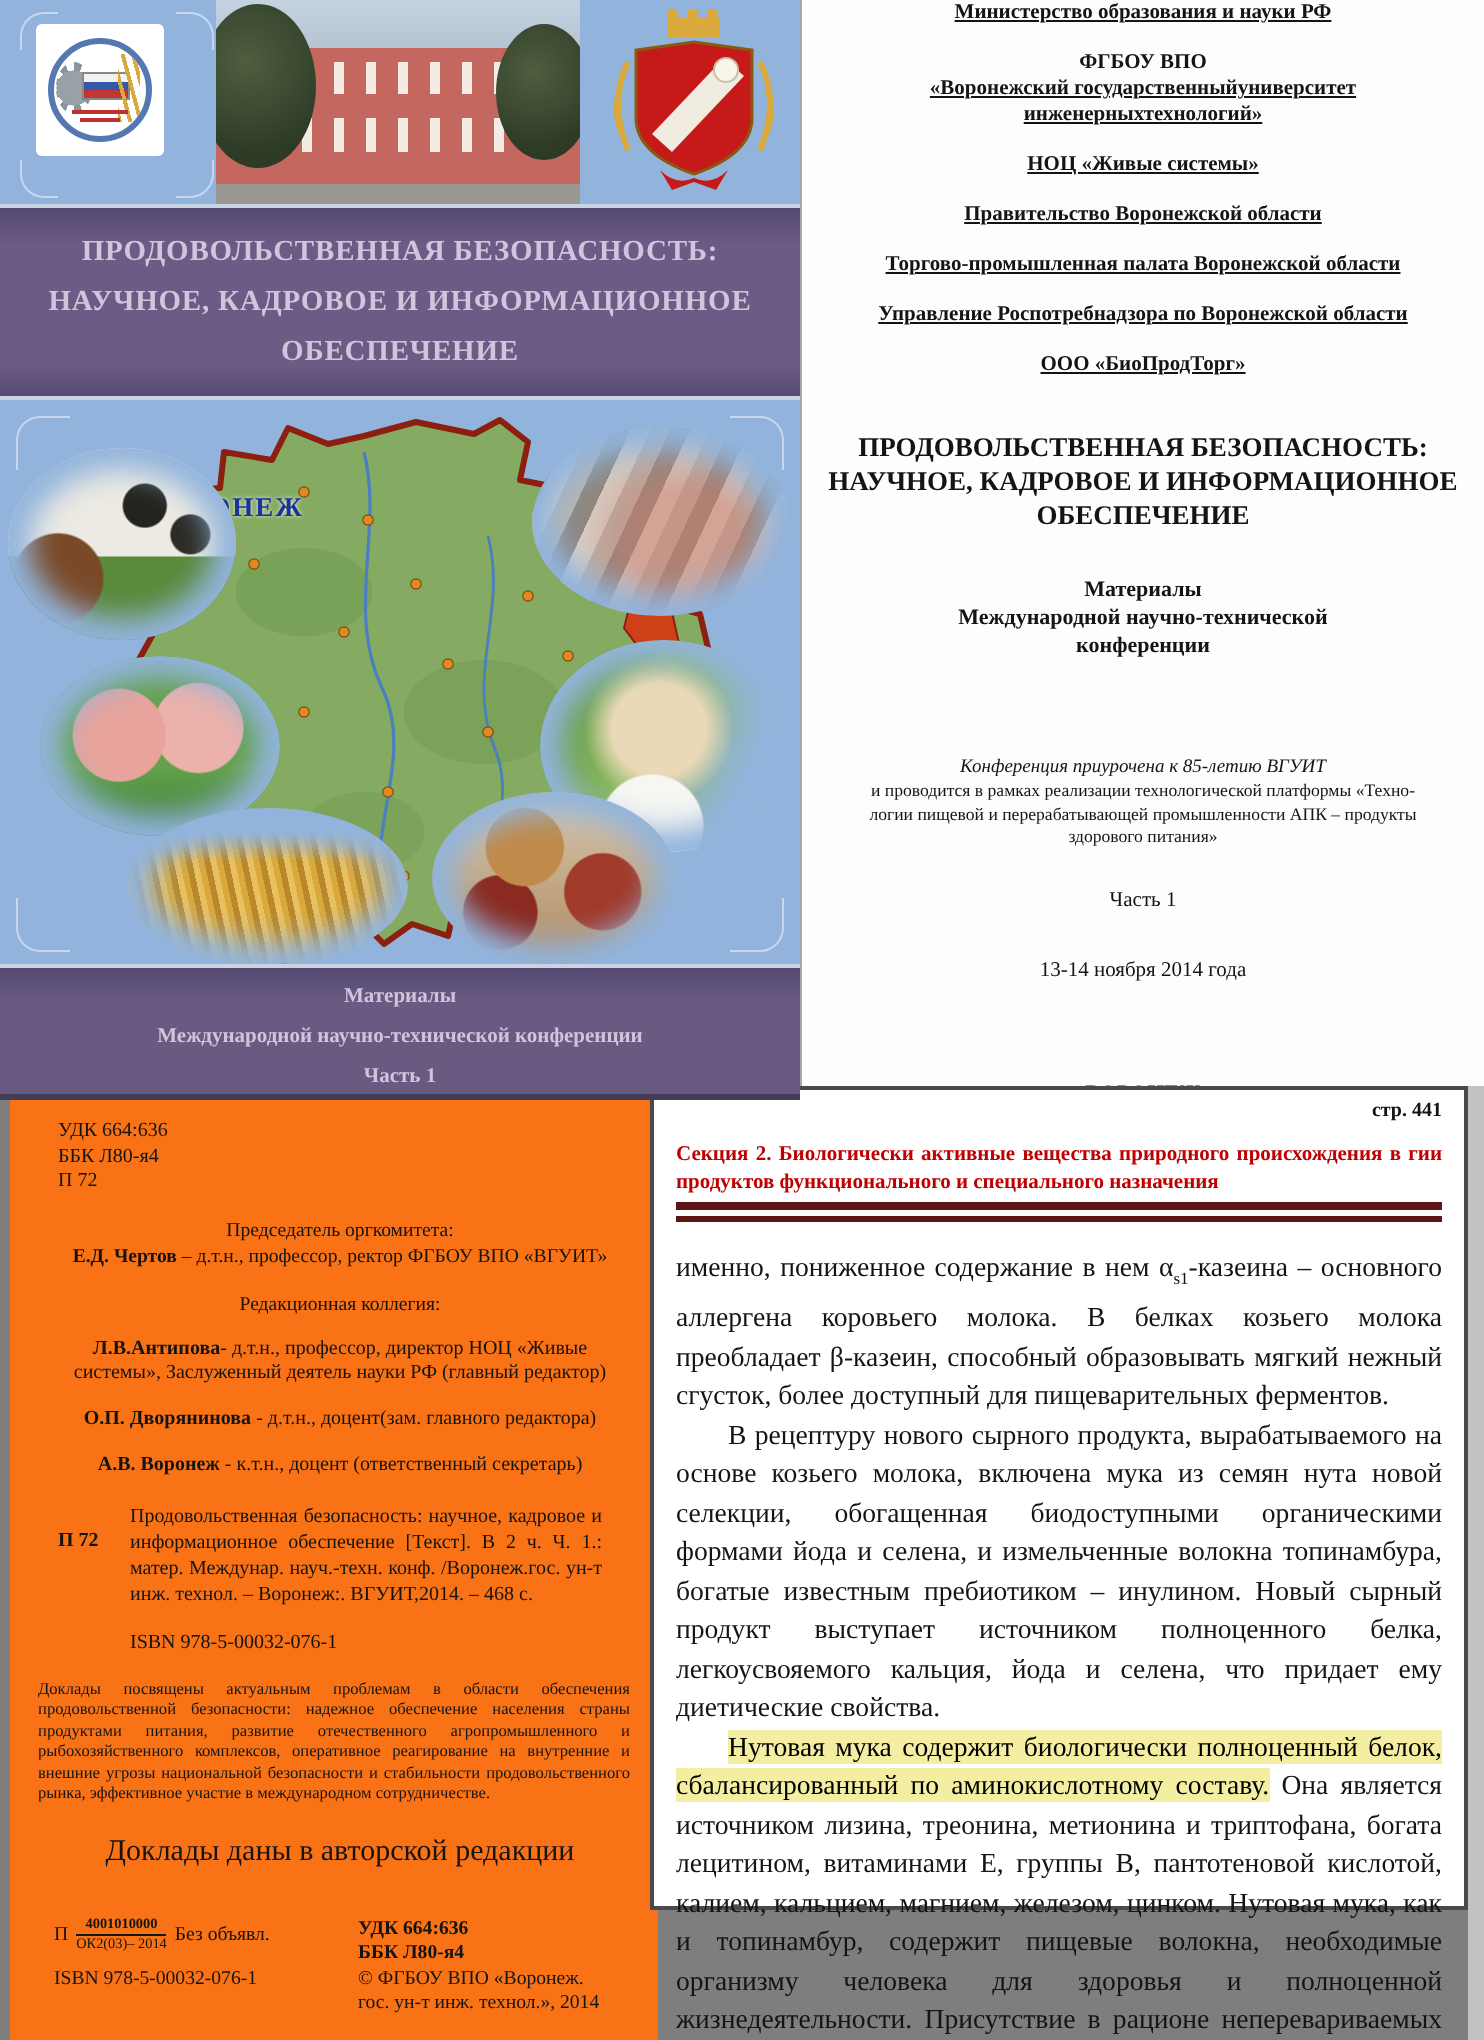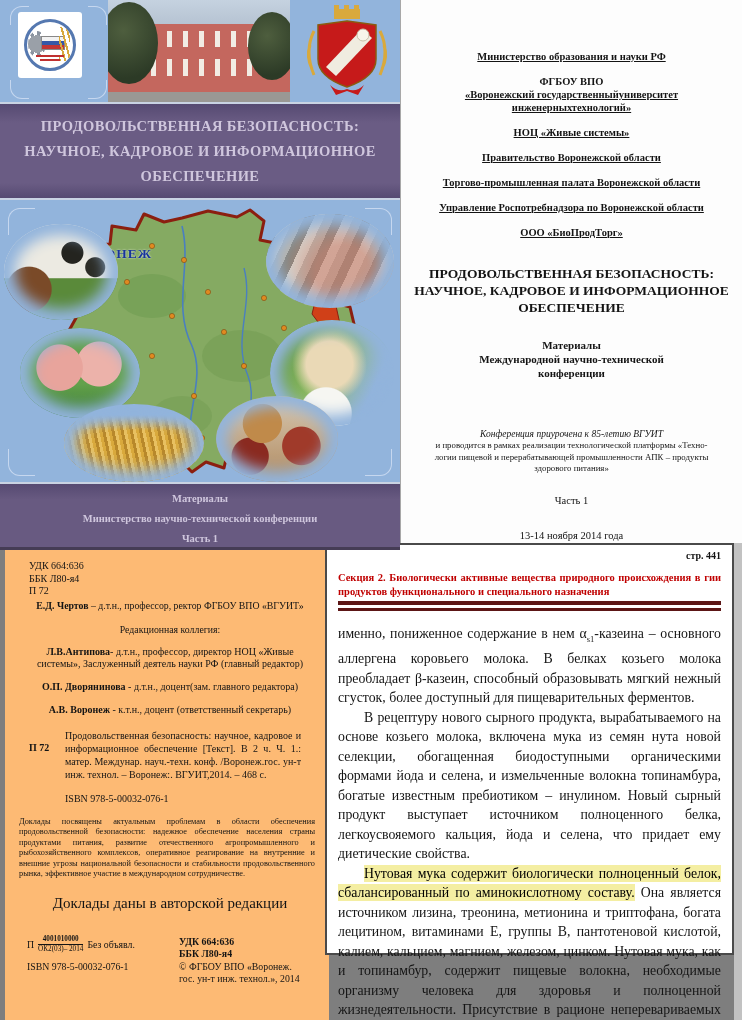--- a/index.html
+++ b/index.html
@@ -76,34 +76,34 @@
                 radial-gradient(circle at 28% 70%, #8a2a20 0 17%, transparent 18%),
                 linear-gradient(#d8c8b0, #b08a60); }
 
   .cover-footer { position:absolute; left:0; top:482px; width:400px; height:65px; box-sizing:border-box;
                   background:linear-gradient(#564a72,#685a81 25%); border-top:2px solid #c9d3e3; padding-top:5px; }
   .cover-footer .line { text-align:center; color:#cfc6dd; font-weight:bold; font-size:10.5px; line-height:20px; }
 
   
   .title-page { position:absolute; left:400px; top:0; width:342px; height:543px; background:#fdfdfd;
                 border-left:1px solid #a8a8a8; box-sizing:border-box; text-align:center; color:#141414;
-                padding-top:50px; z-index:2; }
+                z-index:2; }
   .tp-org { font-weight:bold; font-size:10.5px; line-height:13px; }
   .tp-org.u { text-decoration:underline; }
   .tp-gap { height:12px; }
   .tp-title { font-weight:bold; font-size:13.5px; line-height:17px; margin-top:26px; }
   .tp-subtitle { font-weight:bold; font-size:11px; line-height:14px; margin-top:22px; }
   .tp-note1 { font-size:9.5px; line-height:12px; margin-top:48px;font-style:italic; }
   .tp-note  { font-size:8.8px; line-height:11.5px; }
   .tp-part { font-size:10.5px; margin-top:20px; }
   .tp-date { font-size:10.5px; margin-top:24px; }
   .tp-city { font-weight:bold; font-size:11px; line-height:13.5px; margin-top:50px; }
 
   
-  .imprint-page { position:absolute; left:5px; top:550px; width:324px; height:470px; background:#fdba74;
+  .imprint-page { position:absolute; left:5px; top:550px; width:324px; height:470px; background:#f97316;
                   box-sizing:border-box; padding:10px 18px 0 24px; color:#141414; font-size:9.5px; z-index:1; }
   .im-udk { text-align:left; font-size:10px; line-height:12.5px; }
   .im-center { text-align:center; }
   .im-chair-heading { margin-top:12px; font-size:9.8px; }
   .im-chair-line { margin-top:2px; font-size:9.8px; }
   .im-board-heading { margin-top:13px; font-size:9.8px; }
   .im-editor { margin-top:11px; font-size:10px; line-height:12px; max-width:284px; margin-left:auto; margin-right:auto; }
   .im-entry { display:flex; margin-top:13px; }
   .im-entry-code { font-weight:bold; width:36px; flex:none; font-size:10px; padding-top:13px; }
   .im-entry-text { flex:1; text-align:justify; font-size:10px; line-height:13px; padding-right:10px; }
@@ -222,21 +222,21 @@
       <div class="photo photo-dairy"></div>
       <div class="photo photo-fish"></div>
       <div class="photo photo-pigs"></div>
       <div class="photo photo-beet"></div>
       <div class="photo photo-wheat"></div>
       <div class="photo photo-meat"></div>
     </div>
 
     <div class="cover-footer">
       <div class="line">Материалы</div>
-      <div class="line">Министерство научно-технической конференции</div>
+      <div class="line">Международной научно-технической конференции</div>
       <div class="line">Часть 1</div>
     </div>
   </div>
 
   <div class="title-page">
     <div class="tp-org u">Министерство образования и науки РФ</div>
     <div class="tp-gap"></div>
     <div class="tp-org">ФГБОУ ВПО</div>
     <div class="tp-org u">«Воронежский государственныйуниверситет</div>
     <div class="tp-org u">инженерныхтехнологий»</div>
@@ -275,20 +275,21 @@
       <div>2014</div>
     </div>
   </div>
 
   <div class="imprint-page">
     <div class="im-udk">
       <div>УДК 664:636</div>
       <div>ББК Л80-я4</div>
       <div>П 72</div>
     </div>
+    <div class="im-center im-chair-heading">Председатель оргкомитета:</div>
     <div class="im-center im-chair-line"><span class="bold">Е.Д. Чертов</span><span> – д.т.н., профессор, ректор ФГБОУ ВПО «ВГУИТ»</span></div>
     <div class="im-center im-board-heading">Редакционная коллегия:</div>
     <div class="im-center im-editor"><span class="bold">Л.В.Антипова</span><span>- д.т.н., профессор, директор НОЦ «Живые системы», Заслуженный деятель науки РФ (главный редактор)</span></div>
     <div class="im-center im-editor"><span class="bold">О.П. Дворянинова</span><span> - д.т.н., доцент(зам. главного редактора)</span></div>
     <div class="im-center im-editor"><span class="bold">А.В. Воронеж</span><span> - к.т.н., доцент (ответственный секретарь)</span></div>
 
     <div class="im-entry">
       <div class="im-entry-code">П 72</div>
       <div class="im-entry-text">Продовольственная безопасность: научное, кадровое и информационное обеспечение [Текст]. В 2 ч. Ч. 1.: матер. Междунар. науч.-техн. конф. /Воронеж.гос. ун-т инж. технол. – Воронеж:. ВГУИТ,2014. – 468 с.</div>
     </div>

